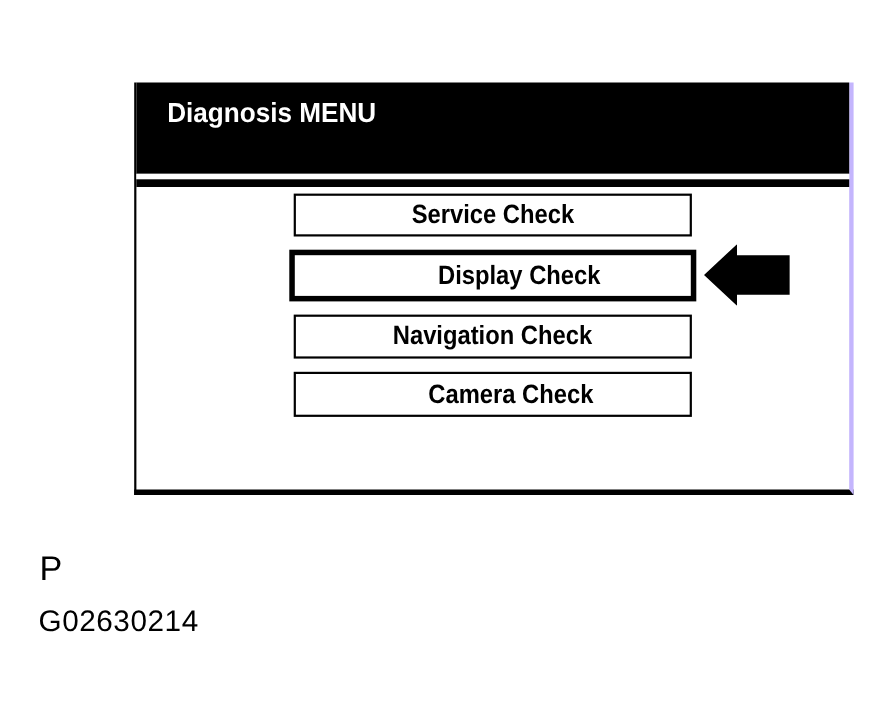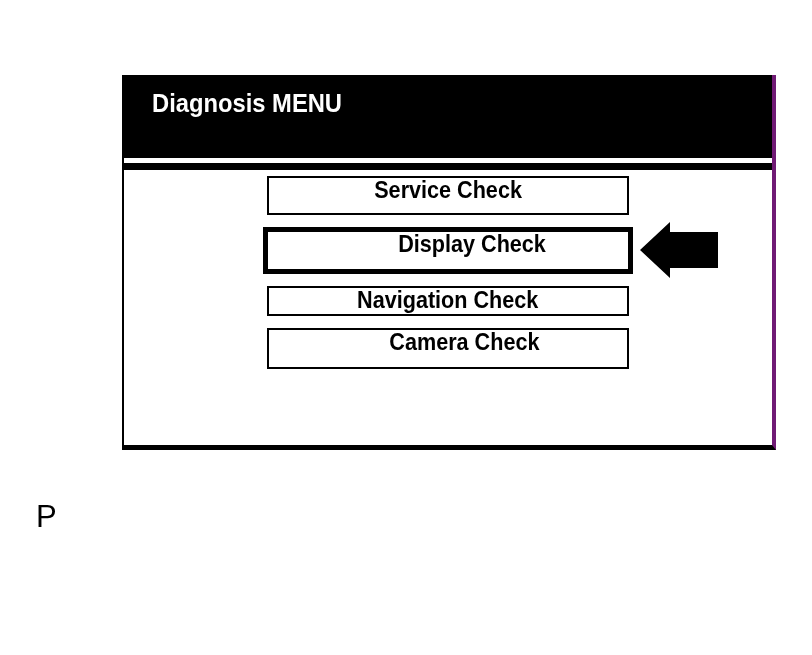--- a/index.html
+++ b/index.html
@@ -16,21 +16,21 @@
 
   
   .screen {
     position: absolute;
     left: 122px;
     top: 75px;
     width: 654px;
     height: 375px;
     box-sizing: border-box;
     border-left: 2px solid #000;
-    border-right: 4px solid #701a75;
+    border-right: 4px solid #c4b5fd;
     border-bottom: 5px solid #000;
     background: #ffffff;
   }
   .title-bar {
     height: 83px;
     background: #000000;
     color: #ffffff;
     box-sizing: border-box;
     padding: 13px 0 0 28px;
   }
@@ -56,42 +56,42 @@
     padding-top: 6px;
     gap: 12px;
     box-sizing: border-box;
   }
   .menu-btn {
     box-sizing: border-box;
     width: 362px;
     background: #ffffff;
     border: 2px solid #000;
     display: flex;
-    align-items: flex-start;
+    align-items: center;
     justify-content: center;
     padding: 0;
     cursor: pointer;
   }
   .menu-btn.selected {
     width: 370px;
     border-width: 5px;
   }
   .menu-btn .btn-label {
     display: inline-block;
     font-size: 24px;
     font-weight: 700;
     color: #000;
     line-height: 1;
     transform: scaleX(0.9);
     transform-origin: center;
     white-space: nowrap;
   }
   .b1 { height: 39px; }
   .b2 { height: 47px; padding-left: 48px; }
-  .b3 { height: 30px; }
+  .b3 { height: 40px; }
   .b4 { height: 41px; padding-left: 33px; }
   .b5 { height: 45px; }
 
   .pointer-arrow {
     position: absolute;
     left: 516px;
     top: 147px;
     width: 78px;
     height: 56px;
   }
@@ -146,14 +146,15 @@
     </div>
 
     <svg class="pointer-arrow" viewBox="0 0 78 56" xmlns="http://www.w3.org/2000/svg">
       <polygon points="0,28 30,0 30,10 78,10 78,46 30,46 30,56" fill="#000000"></polygon>
     </svg>
 
   </div>
 
   <div class="caption-letter">P</div>
 
+  <div class="caption-code">G02630214</div>
 
 </div>
 
 </body></html>

